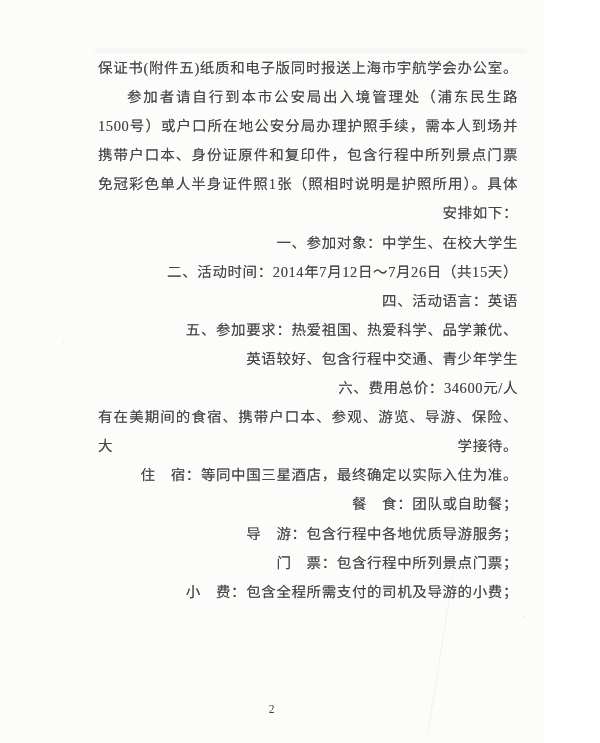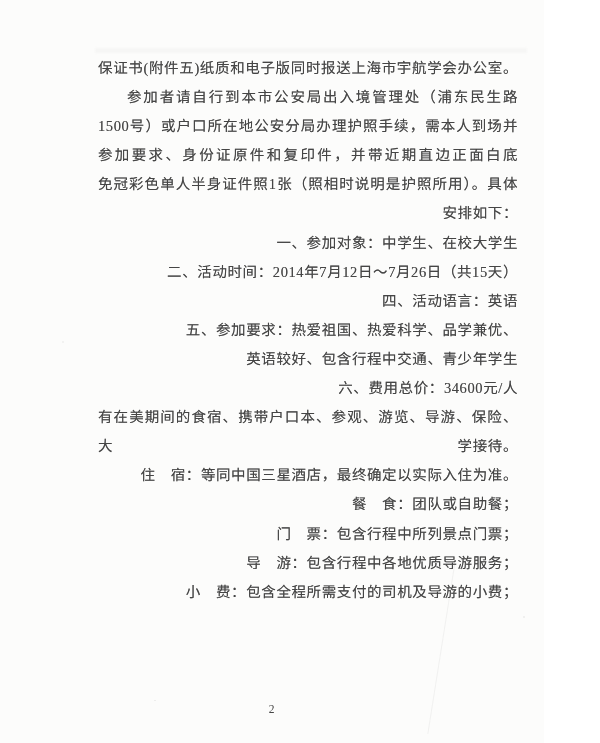--- a/index.html
+++ b/index.html
@@ -75,34 +75,34 @@
   <div class="ghost-band"></div>
   <div class="speck s1"></div>
   <div class="speck s2"></div>
   <div class="speck s3"></div>
   <div class="speck s4"></div>
 
   <div class="content" id="lines">
       <div class="line justify">保证书(附件五)纸质和电子版同时报送上海市宇航学会办公室。</div>
       <div class="line indent justify">参加者请自行到本市公安局出入境管理处（浦东民生路</div>
       <div class="line justify">1500号）或户口所在地公安分局办理护照手续，需本人到场并</div>
-      <div class="line justify">参加要求、身份证原件和复印件，并带近期直边正面白底</div>
+      <div class="line justify">携带户口本、身份证原件和复印件，包含行程中所列景点门票</div>
       <div class="line justify">免冠彩色单人半身证件照1张（照相时说明是护照所用）。具体</div>
       <div class="line">安排如下：</div>
       <div class="line indent">一、参加对象：中学生、在校大学生</div>
       <div class="line indent">二、活动时间：2014年7月12日～7月26日（共15天）</div>
       <div class="line indent">四、活动语言：英语</div>
       <div class="line indent">五、参加要求：热爱祖国、热爱科学、品学兼优、</div>
       <div class="line">英语较好、包含行程中交通、青少年学生</div>
       <div class="line indent">六、费用总价：34600元/人</div>
       <div class="line justify">有在美期间的食宿、携带户口本、参观、游览、导游、保险、大</div>
       <div class="line">学接待。</div>
       <div class="line indent">住　宿：等同中国三星酒店，最终确定以实际入住为准。</div>
       <div class="line indent">餐　食：团队或自助餐；</div>
+      <div class="line indent">导　游：包含行程中各地优质导游服务；</div>
       <div class="line indent">门　票：包含行程中所列景点门票；</div>
-      <div class="line indent">导　游：包含行程中各地优质导游服务；</div>
       <div class="line indent">小　费：包含全程所需支付的司机及导游的小费；</div>
     </div>
 
   <div class="page-number">2</div>
 
   <div class="crease"></div>
 </div>
 
 </body></html>

